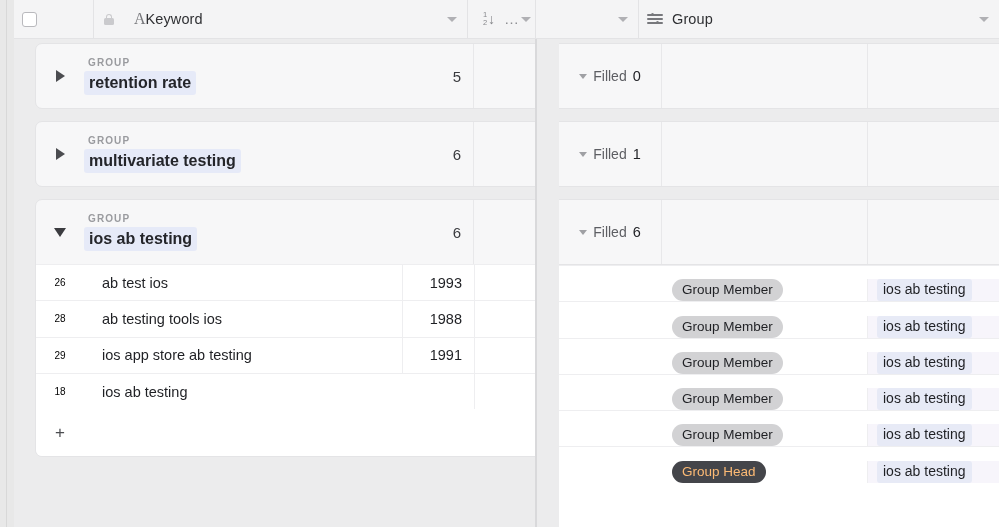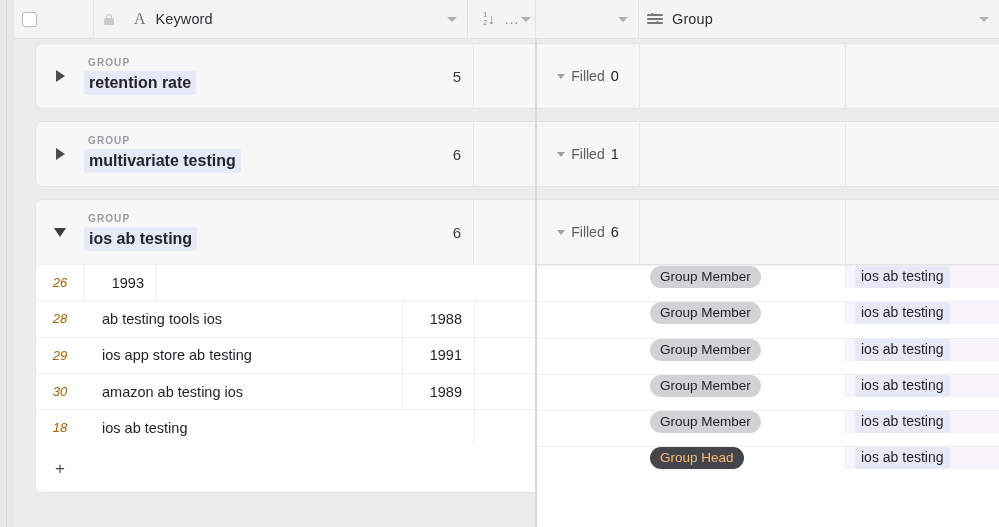--- a/index.html
+++ b/index.html
@@ -97,21 +97,21 @@
   .rel-ico u:nth-of-type(1) { top: 1.2px; left: 4px; }
   .rel-ico u:nth-of-type(2) { top: 9.2px; left: 9px; }
 
   
   .panel-left {
     position: absolute; left: 14px; top: 39px; width: 521px; height: 488px;
     background: #ececed; overflow: hidden;
   }
   .panel-right {
     position: absolute; left: 537px; top: 39px; width: 462px; height: 488px;
-    background: #ececed; overflow: hidden;
+    background: #ececed; overflow: hidden; padding-left: 22px;
   }
   .panel-divider {
     position: absolute; left: 535px; top: 39px; width: 2px; height: 488px;
     background: #d9d9db;
   }
 
   
   .gcard {
     background: #f7f7f8; border: 1px solid #e4e4e6;
     border-radius: 7px; position: relative;
@@ -163,34 +163,34 @@
   .filled-txt { font-size: 14px; color: #5d5e63; }
   .filled-num { font-size: 14.5px; color: #232428; }
   .gfill-2 { width: 206px; border-right: 1px solid #e8e8ea; }
   .gfill-3 { flex: 1; }
 
   
   .drow { height: 36.3px; display: flex; align-items: stretch; background: #fff;
           border-top: 1px solid #eeeef0; }
   .idx-cell {
     width: 48px; display: flex; align-items: center; justify-content: center;
-    font-size: 13px; color: #a16207; font-style: italic;
+    font-size: 10px; color: #000000;
   }
   .kw-cell {
     flex: 1; display: flex; align-items: center; padding-left: 18px;
     font-size: 14.5px; color: #1f2024;
   }
   .num-cell {
     width: 72px; display: flex; align-items: center; justify-content: flex-end;
     padding-right: 12px; font-size: 14.5px; color: #1f2024;
     border-left: 1px solid #eeeef0;
   }
   .tail-cell { width: 68px; border-left: 1px solid #eeeef0; }
 
-  .drow-r { height: 36.3px; display: flex; align-items: flex-start; background: #fff;
+  .drow-r { height: 36.3px; display: flex; align-items: flex-end; background: #fff;
             border-top: 1px solid #eeeef0; }
   .r-blank { width: 103px; border-right: 1px solid #eeeef0; }
   .r-role { width: 206px; display: flex; align-items: center; padding-left: 10px;
             border-right: 1px solid #eeeef0; }
   .r-group { flex: 1; display: flex; align-items: center; padding-left: 9px;
              background: #f7f5fb; }
   .badge {
     font-size: 13.5px; border-radius: 11px; padding: 3px 10px 4px;
     line-height: 15px; white-space: nowrap;
   }
@@ -220,21 +220,21 @@
     <div class="hcell" style="width:80px">
       <div class="chk"></div>
     </div>
 
     <div class="hcell" style="width:374px">
       <span class="lock-ico">
         <span class="shackle"></span>
           <span class="body"></span>
       </span>
       <span class="type-A" style="margin-left:18px">A</span>
-      <span class="hlabel" style="margin-left:10px">Keyword</span>
+      <span class="hlabel" style="">Keyword</span>
       <span class="caret"></span>
     </div>
 
     <div class="hcell" style="width:68px;justify-content:center;gap:9px">
       <span class="sort-ico">
         <span class="digits">
             <span>1</span>
             <span>2</span>
           </span>
         <span class="arrow">↓</span>
@@ -305,39 +305,34 @@
           <span class="gname">ios ab testing</span>
         </div>
         <div class="gcount-cell">
           <span class="gcount">6</span>
         </div>
         <div class="gtail"></div>
       </div>
 
       <div class="drow">
         <div class="idx-cell">26</div>
+        <div class="kw-cell">ab test ios</div>
         <div class="num-cell">1993</div>
         <div class="tail-cell"></div>
       </div>
       <div class="drow">
         <div class="idx-cell">28</div>
         <div class="kw-cell">ab testing tools ios</div>
         <div class="num-cell">1988</div>
         <div class="tail-cell"></div>
       </div>
       <div class="drow">
         <div class="idx-cell">29</div>
         <div class="kw-cell">ios app store ab testing</div>
         <div class="num-cell">1991</div>
-        <div class="tail-cell"></div>
-      </div>
-      <div class="drow">
-        <div class="idx-cell">30</div>
-        <div class="kw-cell">amazon ab testing ios</div>
-        <div class="num-cell">1989</div>
         <div class="tail-cell"></div>
       </div>
       <div class="drow">
         <div class="idx-cell">18</div>
         <div class="kw-cell">ios ab testing</div>
         <div class="tail-cell"></div>
       </div>
 
       <div class="addrow">
         <span class="plus">+</span>

